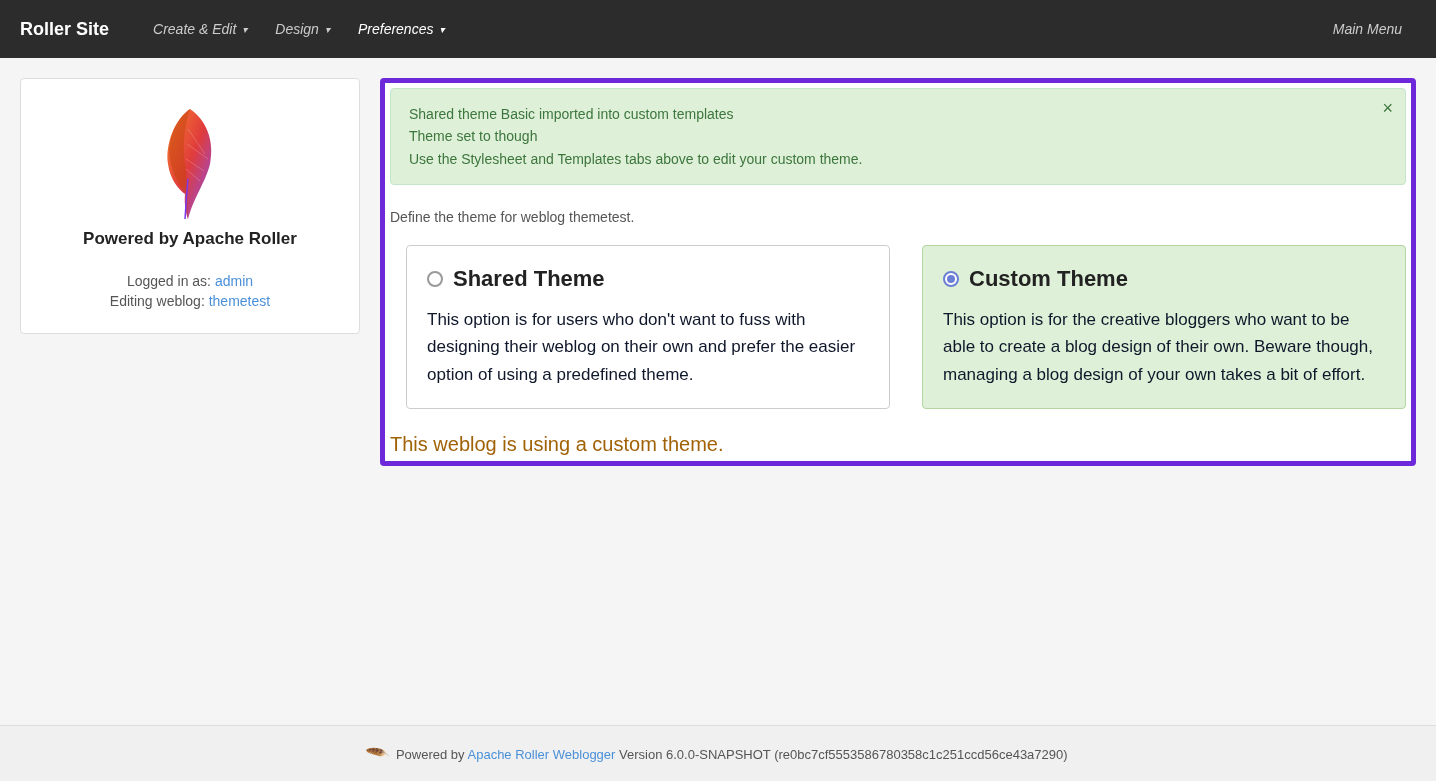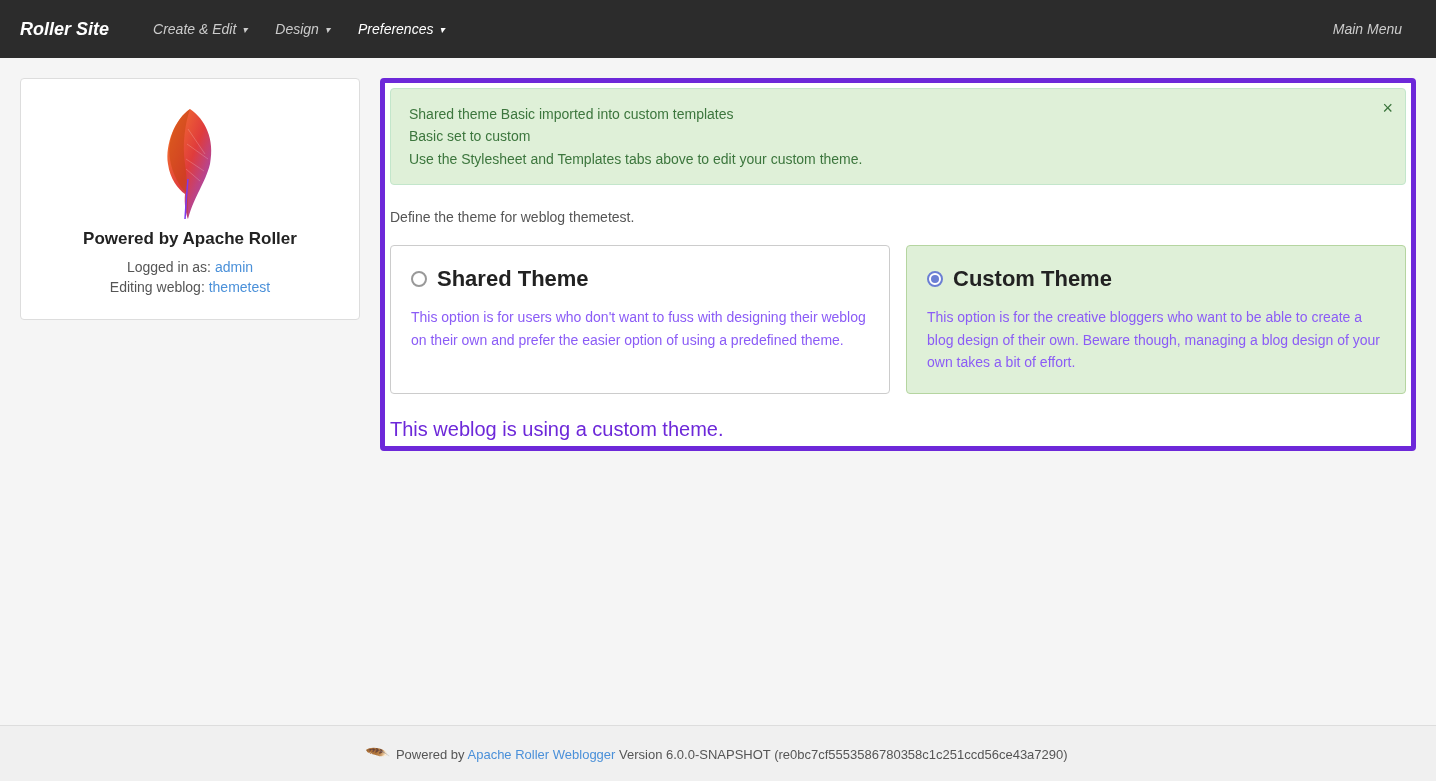--- a/index.html
+++ b/index.html
@@ -13,21 +13,20 @@
       align-items: center;
       padding: 0 20px;
       position: relative;
     }
     .navbar-brand {
       color: #fff;
       font-size: 18px;
       font-weight: 600;
       margin-right: 30px;
       white-space: nowrap;
-      font-style: italic;
     }
     .navbar-left {
       display: flex;
       align-items: center;
       flex: 1;
     }
     .nav-item {
       color: #ccc;
       font-size: 14px;
       padding: 0 14px;
@@ -73,21 +72,21 @@
       display: flex;
       flex-direction: column;
       align-items: center;
       text-align: center;
       height: fit-content;
     }
     .sidebar-title {
       font-size: 17px;
       font-weight: bold;
       color: #222;
-      margin-bottom: 10px;
+      margin-bottom: 24px;
     }
     .sidebar-info {
       font-size: 14px;
       color: #555;
       margin-bottom: 4px;
     }
     .sidebar-info a {
       color: #4a90d9;
       text-decoration: none;
     }
@@ -144,20 +143,21 @@
       display: flex;
       gap: 16px;
       margin-bottom: 24px;
     }
     .theme-card {
       flex: 1;
       border: 1px solid #ccc;
       border-radius: 4px;
       padding: 20px;
       cursor: pointer;
+      margin-left: 16px;
     }
     .theme-card.active {
       background: #dff0d8;
       border-color: #b5d5a0;
     }
     .theme-card-header {
       display: flex;
       align-items: center;
       gap: 10px;
       margin-bottom: 14px;
@@ -182,29 +182,29 @@
       height: 8px;
       border-radius: 50%;
       background: #6b7fd4;
     }
     .theme-card-title {
       font-size: 22px;
       font-weight: 600;
       color: #222;
     }
     .theme-card-desc {
-      font-size: 14px;
-      color: #8b5cf6;
+      font-size: 17px;
+      color: #0f172a;
       line-height: 1.6;
     }
 
     
     .custom-theme-status {
       font-size: 20px;
-      color: #6d28d9;
+      color: #a16207;
       margin-top: 24px;
     }
 
     
     .footer {
       background: #f0f0f0;
       border-top: 1px solid #ddd;
       padding: 18px 0;
       text-align: center;
       font-size: 13px;
@@ -295,21 +295,21 @@
     <div class="sidebar-info">
       <span>Editing weblog:</span>
       <a>themetest</a>
     </div>
   </aside>
 
   <main class="content-area">
 
     <div class="alert-success">
       <div>Shared theme Basic imported into custom templates</div>
-      <div>Basic set to custom</div>
+      <div>Theme set to though</div>
       <div>Use the Stylesheet and Templates tabs above to edit your custom theme.</div>
       <button class="alert-close">×</button>
     </div>
 
     <p class="section-subtitle">Define the theme for weblog themetest.</p>
 
     <div class="theme-cards">
 
       <div class="theme-card">
         <div class="theme-card-header">

